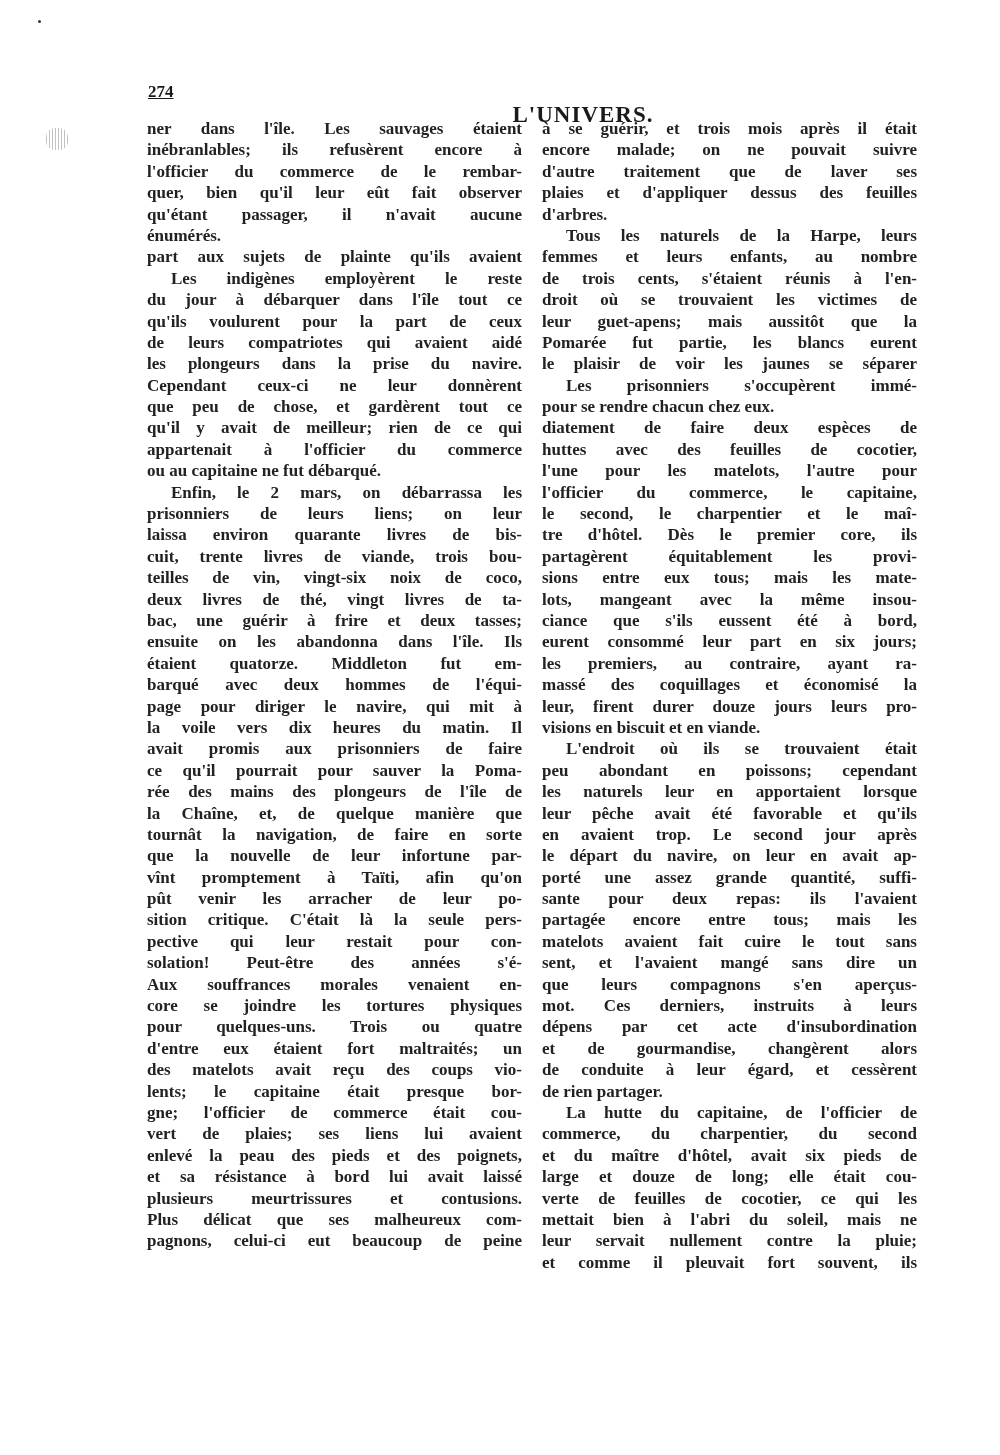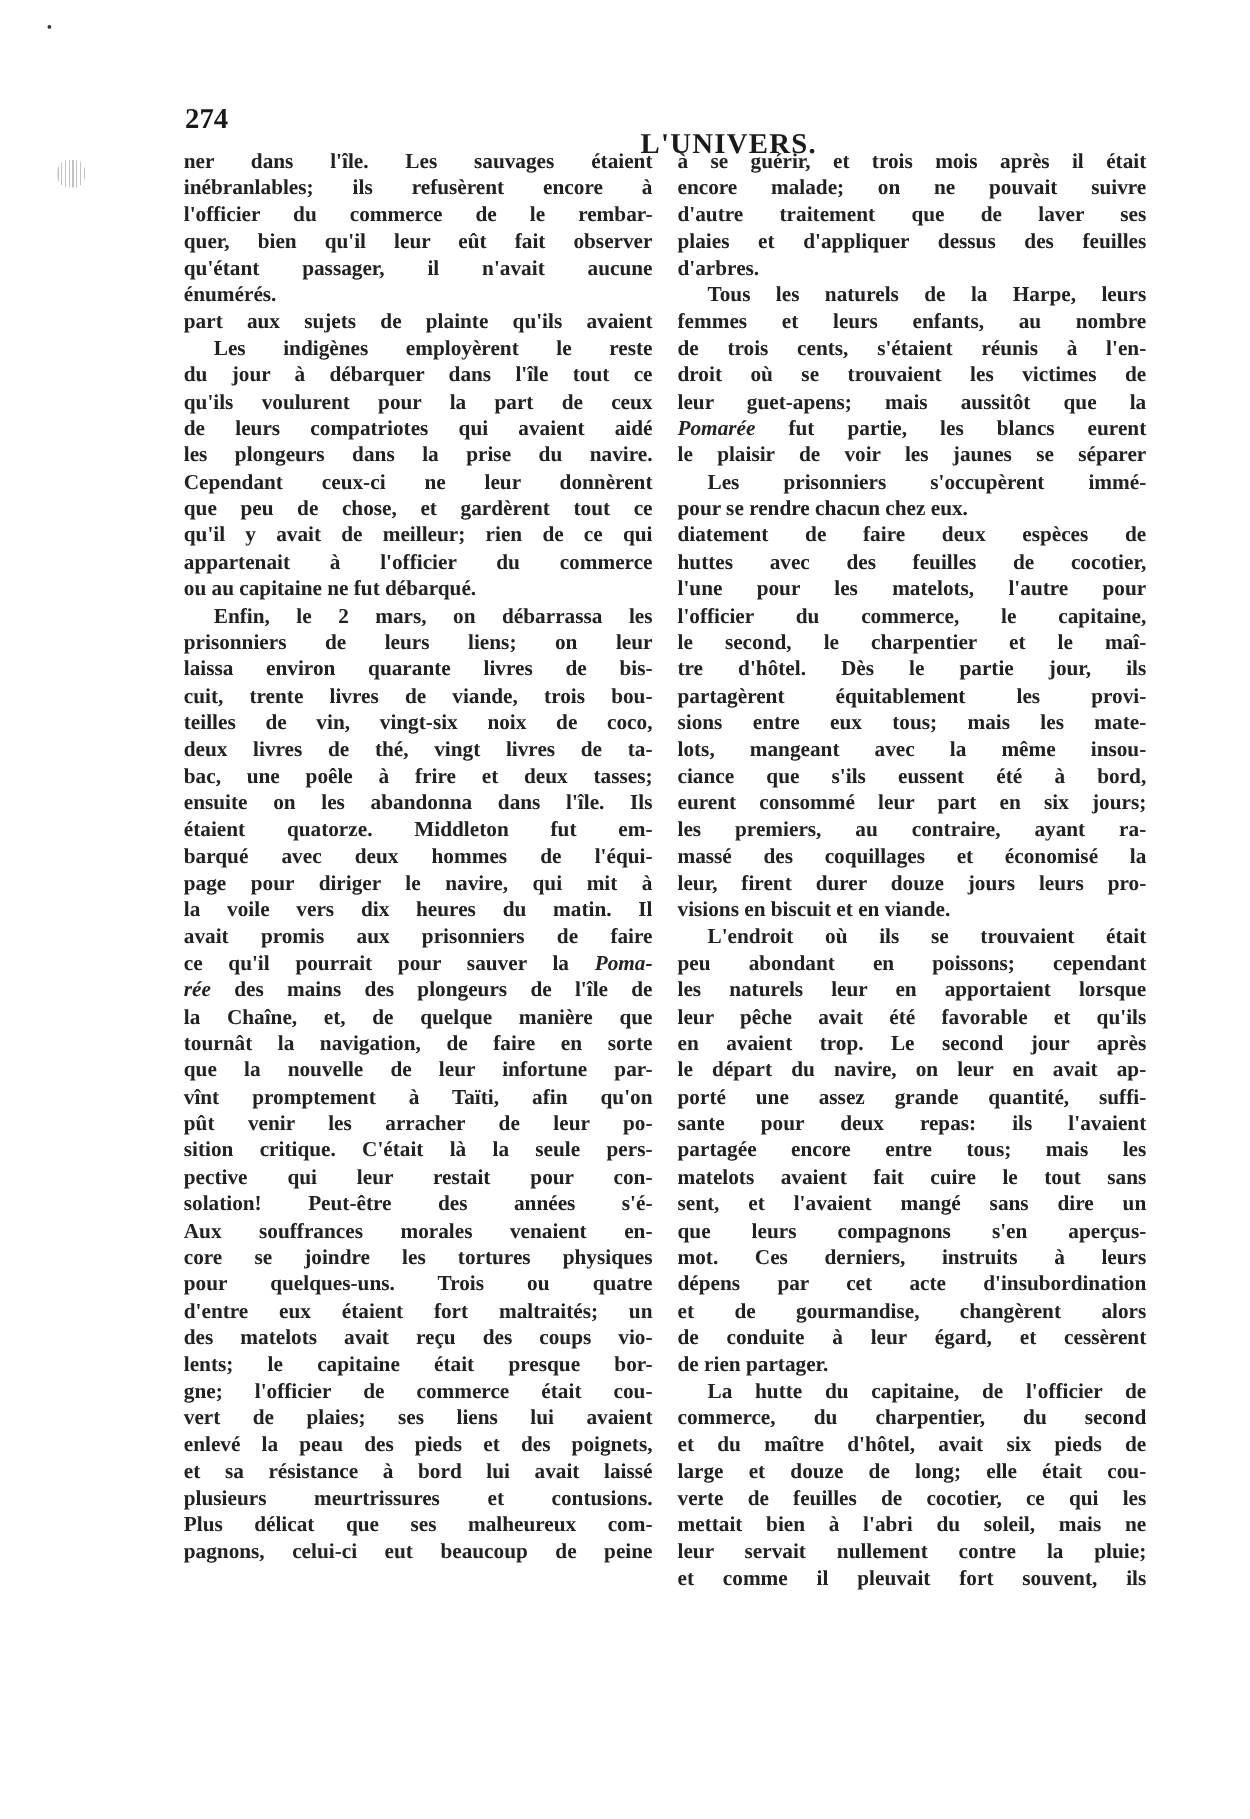--- a/index.html
+++ b/index.html
@@ -6,42 +6,42 @@
     body {
       width: 1000px; height: 1455px; position: relative; overflow: hidden;
       font-family: "DejaVu Serif", "Liberation Serif", serif;
       color: #1a1a1a;
     }
     .page-header {
       position: absolute; left: 148px; top: 82px; width: 770px; height: 34px;
     }
     .page-number {
       position: absolute; left: 0; top: 0;
-      font-family: "Liberation Serif", serif; font-weight: bold; font-size: 23px;
+      font-family: "Liberation Serif", serif; font-weight: bold; font-size: 17px; text-decoration: underline;
     }
     .running-title {
       position: absolute; left: 0; right: 0; top: 0; text-align: center;
       font-family: "Liberation Serif", serif; font-weight: bold; font-size: 23px;
       letter-spacing: 1px; padding-left: 100px; margin-top: 20px;
     }
     .column {
       position: absolute; top: 118px; width: 375px;
       font-family: "Liberation Serif", serif; font-size: 17px;
       line-height: 21.4px; text-align: justify; font-weight: bold;
       color: #222;
     }
     .col-left { left: 147px; }
     .col-right { left: 542px; }
     .col-line {
       display: block; white-space: nowrap; text-align: justify;
       text-align-last: justify; height: 21.4px; overflow: visible;
     }
     .col-line.last { text-align-last: left; }
     .col-line.indent { padding-left: 24px; }
-    .it { font-style: italic; }
+    .it { }
     .margin-mark {
       position: absolute; left: 46px; top: 128px; width: 22px; height: 22px;
       background: repeating-linear-gradient(90deg, #999 0 1px, transparent 1px 3px);
       opacity: 0.6; border-radius: 40%;
     }
     .speck { position: absolute; width: 3px; height: 3px; background: #333; border-radius: 50%; }
   </style>
 </head>
 <body>
 
@@ -70,21 +70,21 @@
     <span class="col-line">que peu de chose, et gardèrent tout ce</span>
     <span class="col-line">qu'il y avait de meilleur; rien de ce qui</span>
     <span class="col-line">appartenait à l'officier du commerce</span>
     <span class="col-line last">ou au capitaine ne fut débarqué.</span>
     <span class="col-line indent">Enfin, le 2 mars, on débarrassa les</span>
     <span class="col-line">prisonniers de leurs liens; on leur</span>
     <span class="col-line">laissa environ quarante livres de bis-</span>
     <span class="col-line">cuit, trente livres de viande, trois bou-</span>
     <span class="col-line">teilles de vin, vingt-six noix de coco,</span>
     <span class="col-line">deux livres de thé, vingt livres de ta-</span>
-    <span class="col-line">bac, une poêle à frire et deux tasses;</span>
+    <span class="col-line">bac, une guérir à frire et deux tasses;</span>
     <span class="col-line">ensuite on les abandonna dans l'île. Ils</span>
     <span class="col-line">étaient quatorze. Middleton fut em-</span>
     <span class="col-line">barqué avec deux hommes de l'équi-</span>
     <span class="col-line">page pour diriger le navire, qui mit à</span>
     <span class="col-line">la voile vers dix heures du matin. Il</span>
     <span class="col-line">avait promis aux prisonniers de faire</span>
     <span class="col-line">ce qu'il pourrait pour sauver la <span class="it">Poma-</span></span>
     <span class="col-line"><span class="it">rée</span> des mains des plongeurs de l'île de</span>
     <span class="col-line">la Chaîne, et, de quelque manière que</span>
     <span class="col-line">tournât la navigation, de faire en sorte</span>
@@ -121,21 +121,21 @@
     <span class="col-line">leur guet-apens; mais aussitôt que la</span>
     <span class="col-line"><span class="it">Pomarée</span> fut partie, les blancs eurent</span>
     <span class="col-line">le plaisir de voir les jaunes se séparer</span>
     <span class="col-line indent">Les prisonniers s'occupèrent immé-</span>
     <span class="col-line last">pour se rendre chacun chez eux.</span>
     <span class="col-line">diatement de faire deux espèces de</span>
     <span class="col-line">huttes avec des feuilles de cocotier,</span>
     <span class="col-line">l'une pour les matelots, l'autre pour</span>
     <span class="col-line">l'officier du commerce, le capitaine,</span>
     <span class="col-line">le second, le charpentier et le maî-</span>
-    <span class="col-line">tre d'hôtel. Dès le partie jour, ils</span>
+    <span class="col-line">tre d'hôtel. Dès le premier core, ils</span>
     <span class="col-line">partagèrent équitablement les provi-</span>
     <span class="col-line">sions entre eux tous; mais les mate-</span>
     <span class="col-line">lots, mangeant avec la même insou-</span>
     <span class="col-line">ciance que s'ils eussent été à bord,</span>
     <span class="col-line">eurent consommé leur part en six jours;</span>
     <span class="col-line">les premiers, au contraire, ayant ra-</span>
     <span class="col-line">massé des coquillages et économisé la</span>
     <span class="col-line">leur, firent durer douze jours leurs pro-</span>
     <span class="col-line last">visions en biscuit et en viande.</span>
     <span class="col-line indent">L'endroit où ils se trouvaient était</span>

